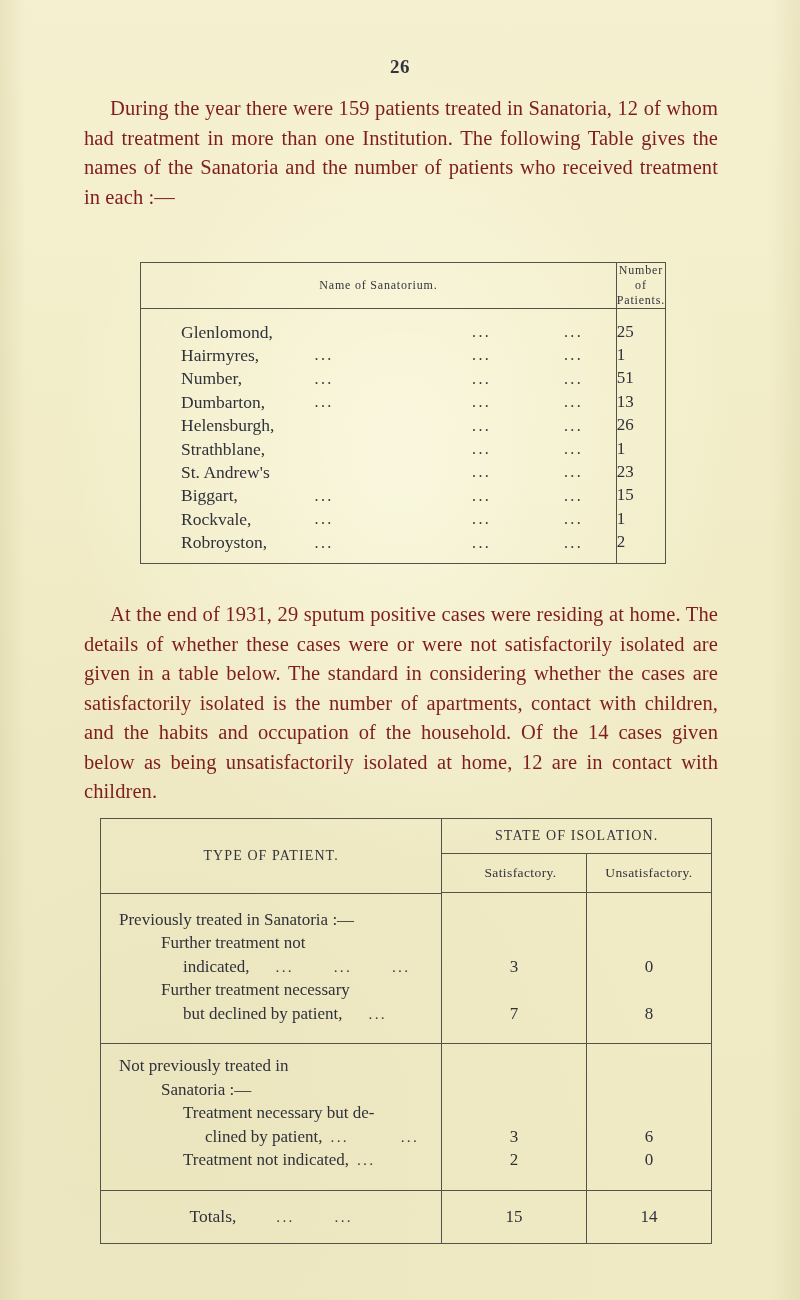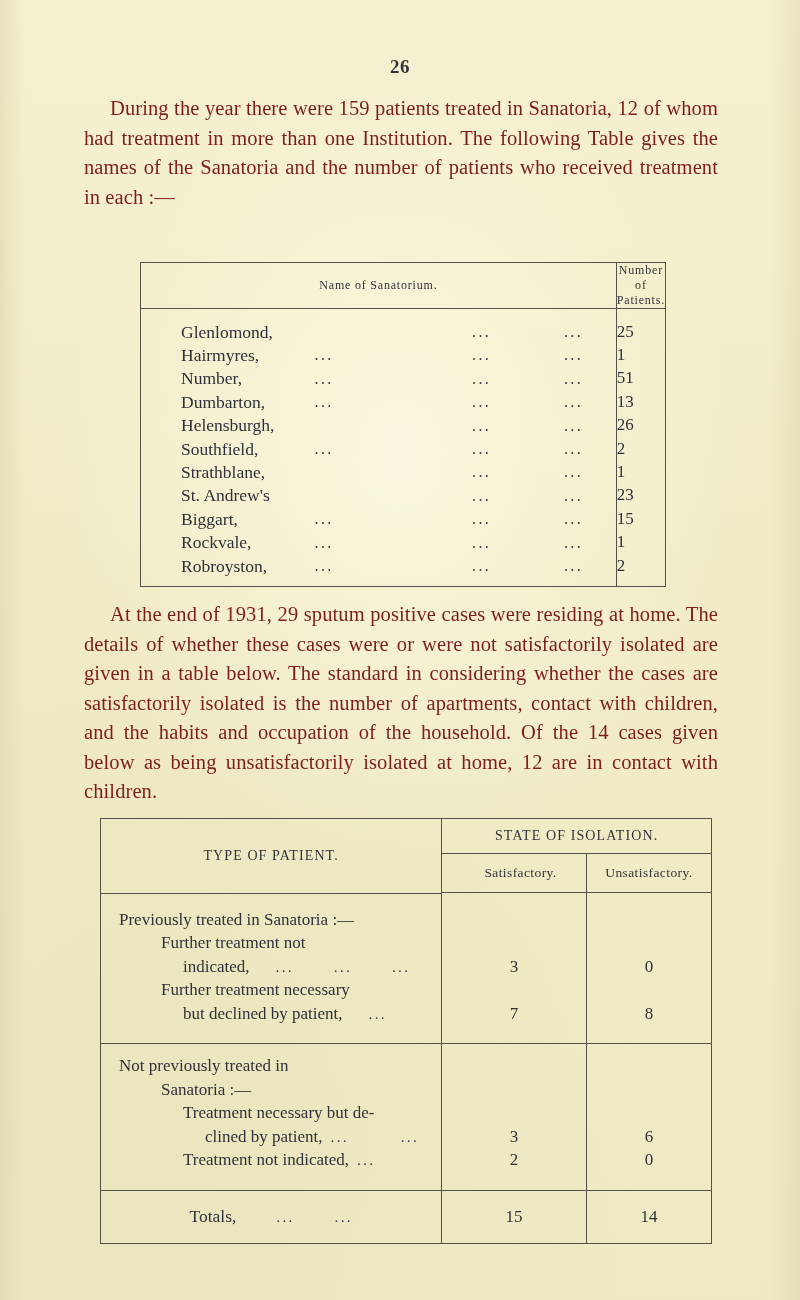--- a/index.html
+++ b/index.html
@@ -235,27 +235,20 @@
         <td class="numcell colsplit">13</td>
       </tr>
       <tr>
         <td class="namecell">Helensburgh,</td>
         <td class="namecell d1"><span class="lead"></span></td>
         <td class="namecell d2"><span class="lead">...</span></td>
         <td class="namecell d3"><span class="lead">...</span></td>
         <td class="numcell colsplit">26</td>
       </tr>
       <tr>
-        <td class="namecell">Southfield,</td>
-        <td class="namecell d1"><span class="lead">...</span></td>
-        <td class="namecell d2"><span class="lead">...</span></td>
-        <td class="namecell d3"><span class="lead">...</span></td>
-        <td class="numcell colsplit">2</td>
-      </tr>
-      <tr>
         <td class="namecell">Strathblane,</td>
         <td class="namecell d1"><span class="lead"></span></td>
         <td class="namecell d2"><span class="lead">...</span></td>
         <td class="namecell d3"><span class="lead">...</span></td>
         <td class="numcell colsplit">1</td>
       </tr>
       <tr>
         <td class="namecell">St. Andrew's</td>
         <td class="namecell d1"><span class="lead"></span></td>
         <td class="namecell d2"><span class="lead">...</span></td>

